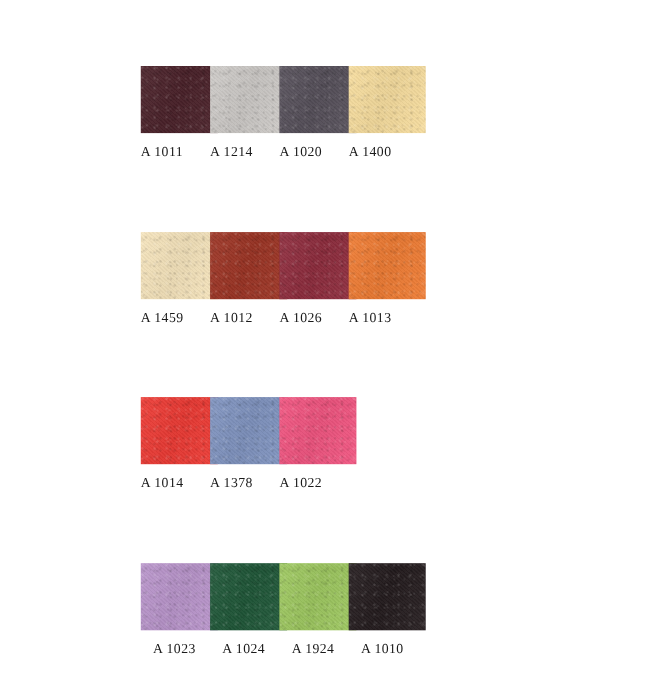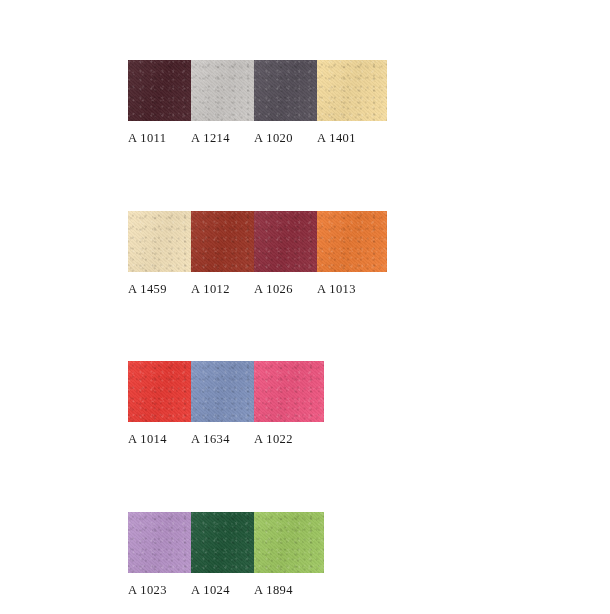--- a/index.html
+++ b/index.html
@@ -32,20 +32,21 @@
     width: 402px;
   }
 
   .swatch-row {
     display: flex;
     flex-direction: row;
     margin-bottom: 66px;
   }
   .swatch-row:last-child {
     margin-bottom: 0;
+    text-align: right;
   }
 
   .swatch-cell {
     width: 50px;
     margin-right: 13px;
     position: relative;
   }
   .swatch-cell:last-child {
     margin-right: 0;
   }
@@ -109,21 +110,21 @@
       <div class="swatch-cell">
         <div class="swatch-chip" style="background-color: rgb(204, 201, 198);"></div>
         <div class="swatch-label">A 1214</div>
       </div>
       <div class="swatch-cell">
         <div class="swatch-chip" style="background-color: rgb(86, 80, 90);"></div>
         <div class="swatch-label">A 1020</div>
       </div>
       <div class="swatch-cell">
         <div class="swatch-chip" style="background-color: rgb(246, 220, 157);"></div>
-        <div class="swatch-label">A 1401</div>
+        <div class="swatch-label">A 1400</div>
       </div>
     </div>
 
     <div class="swatch-row">
       <div class="swatch-cell">
         <div class="swatch-chip" style="background-color: rgb(245, 227, 187);"></div>
         <div class="swatch-label">A 1459</div>
       </div>
       <div class="swatch-cell">
         <div class="swatch-chip" style="background-color: rgb(156, 52, 36);"></div>
@@ -139,37 +140,41 @@
       </div>
     </div>
 
     <div class="swatch-row">
       <div class="swatch-cell">
         <div class="swatch-chip" style="background-color: rgb(236, 58, 52);"></div>
         <div class="swatch-label">A 1014</div>
       </div>
       <div class="swatch-cell">
         <div class="swatch-chip" style="background-color: rgb(127, 147, 191);"></div>
-        <div class="swatch-label">A 1634</div>
+        <div class="swatch-label">A 1378</div>
       </div>
       <div class="swatch-cell">
         <div class="swatch-chip" style="background-color: rgb(240, 84, 127);"></div>
         <div class="swatch-label">A 1022</div>
       </div>
     </div>
 
     <div class="swatch-row">
       <div class="swatch-cell">
         <div class="swatch-chip" style="background-color: rgb(184, 148, 202);"></div>
         <div class="swatch-label">A 1023</div>
       </div>
       <div class="swatch-cell">
         <div class="swatch-chip" style="background-color: rgb(31, 87, 56);"></div>
         <div class="swatch-label">A 1024</div>
       </div>
       <div class="swatch-cell">
         <div class="swatch-chip" style="background-color: rgb(157, 199, 95);"></div>
-        <div class="swatch-label">A 1894</div>
+        <div class="swatch-label">A 1924</div>
+      </div>
+      <div class="swatch-cell">
+        <div class="swatch-chip" style="background-color: rgb(36, 28, 30);"></div>
+        <div class="swatch-label">A 1010</div>
       </div>
     </div>
 
   </div>
 </div>
 
 </body></html>

